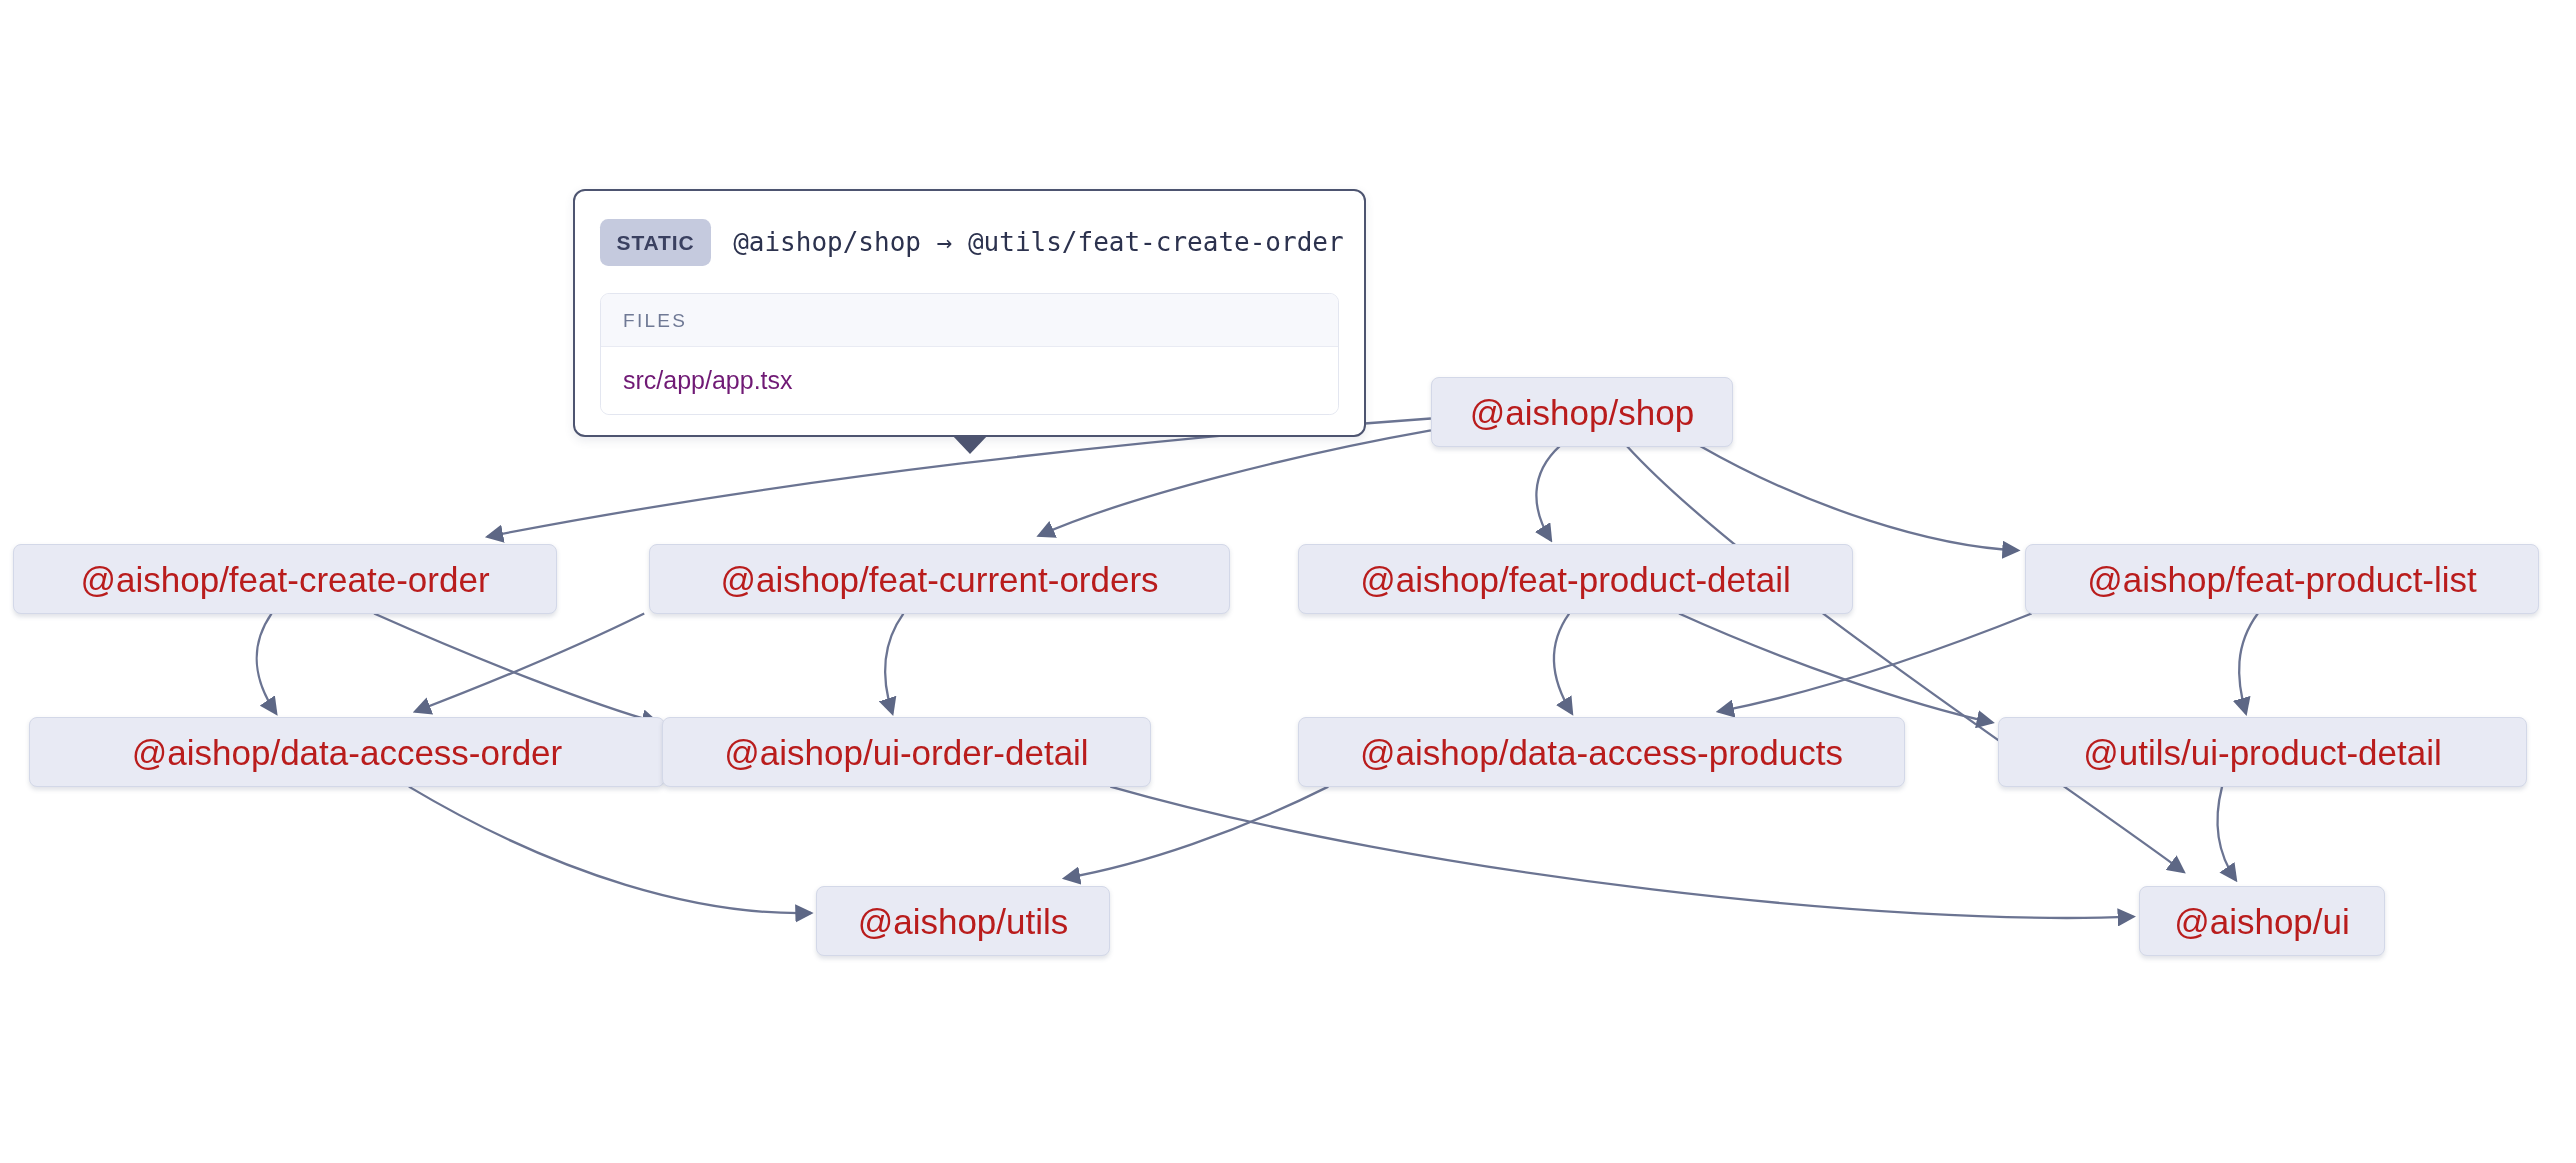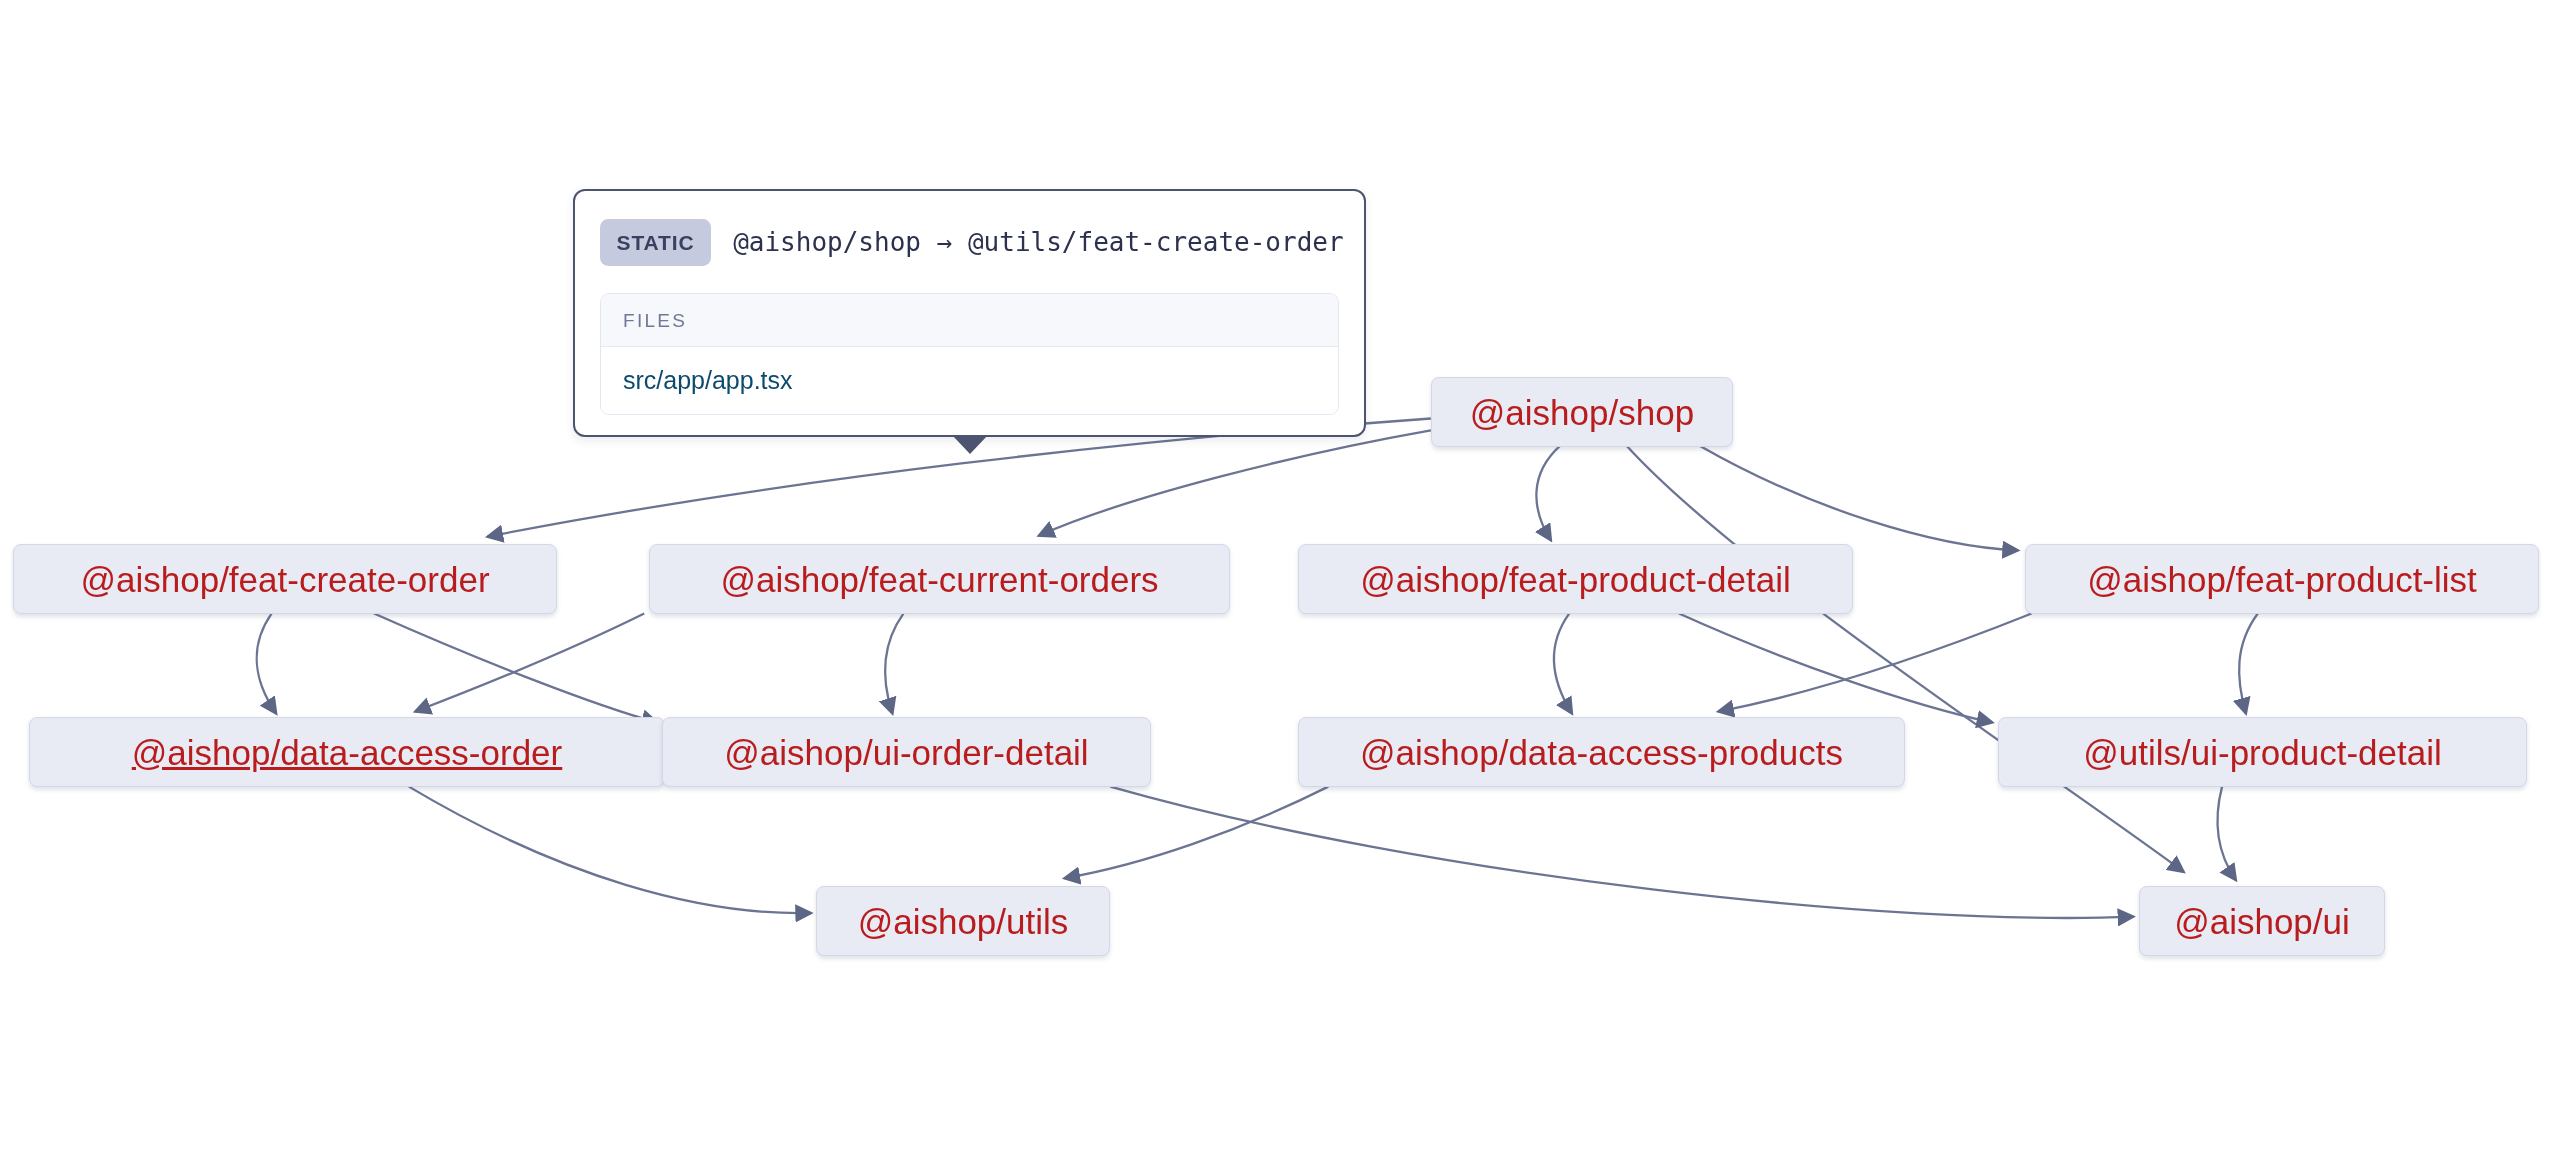--- a/index.html
+++ b/index.html
@@ -91,21 +91,21 @@
     background: #f7f8fc;
     border-bottom: 1.8px solid #e9ebf3;
     color: #6f7995;
     font-size: 19px;
     letter-spacing: 2.3px;
     padding: 16.5px 22px;
     line-height: 1;
   }
   .file-item {
     background: #ffffff;
-    color: #0c4a6e;
+    color: #701a75;
     font-size: 25px;
     padding: 21px 22px;
     line-height: 1;
   }
 </style>
 </head>
 <body>
 
 <div class="canvas">
 
@@ -135,21 +135,21 @@
         <path d="M 2426 859 C 2416 898, 2421 932, 2441 961" class="edge" marker-end="url(#arrow)"></path>
       </g>
   </svg>
 
   <div id="nodes-layer">
       <div class="node" style="left: 1431px; top: 377px; width: 302px;">@aishop/shop</div>
       <div class="node" style="left: 13px; top: 544px; width: 544px;">@aishop/feat-create-order</div>
       <div class="node" style="left: 649px; top: 544px; width: 581px;">@aishop/feat-current-orders</div>
       <div class="node" style="left: 1298px; top: 544px; width: 555px;">@aishop/feat-product-detail</div>
       <div class="node" style="left: 2025px; top: 544px; width: 514px;">@aishop/feat-product-list</div>
-      <div class="node" style="left: 29px; top: 717px; width: 636px; text-decoration: underline;">@aishop/data-access-order</div>
+      <div class="node" style="left: 29px; top: 717px; width: 636px;">@aishop/data-access-order</div>
       <div class="node" style="left: 662px; top: 717px; width: 489px;">@aishop/ui-order-detail</div>
       <div class="node" style="left: 1298px; top: 717px; width: 607px;">@aishop/data-access-products</div>
       <div class="node" style="left: 1998px; top: 717px; width: 529px;">@utils/ui-product-detail</div>
       <div class="node" style="left: 816px; top: 886px; width: 294px;">@aishop/utils</div>
       <div class="node" style="left: 2139px; top: 886px; width: 246px;">@aishop/ui</div>
     </div>
 
   <div class="tooltip">
     <div class="tip-head">
       <span class="badge">STATIC</span>

